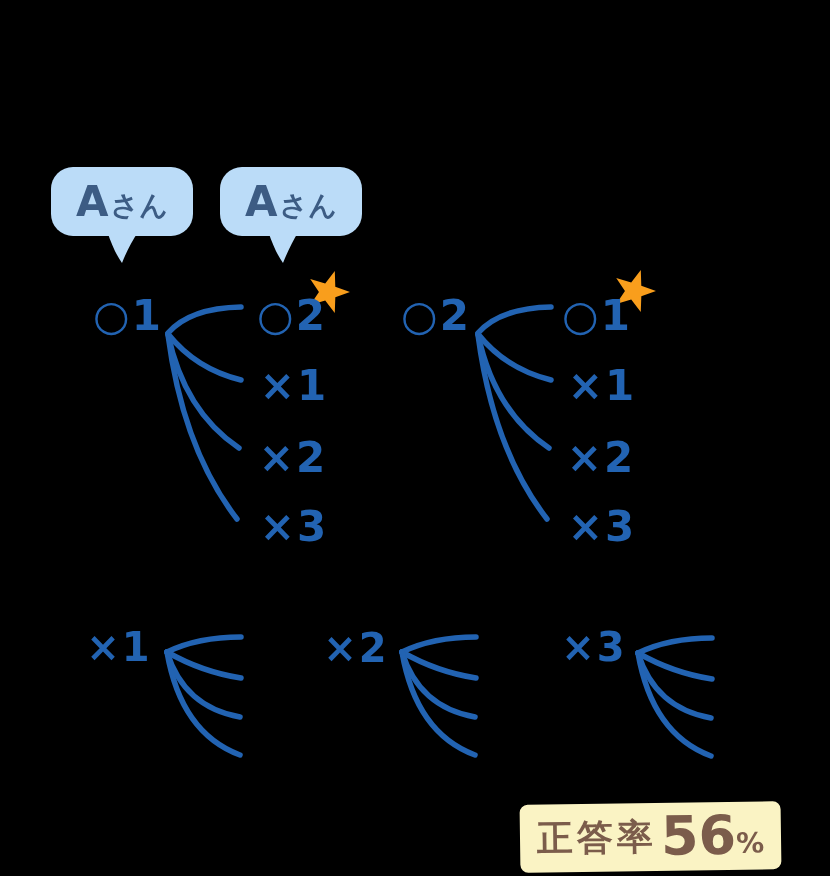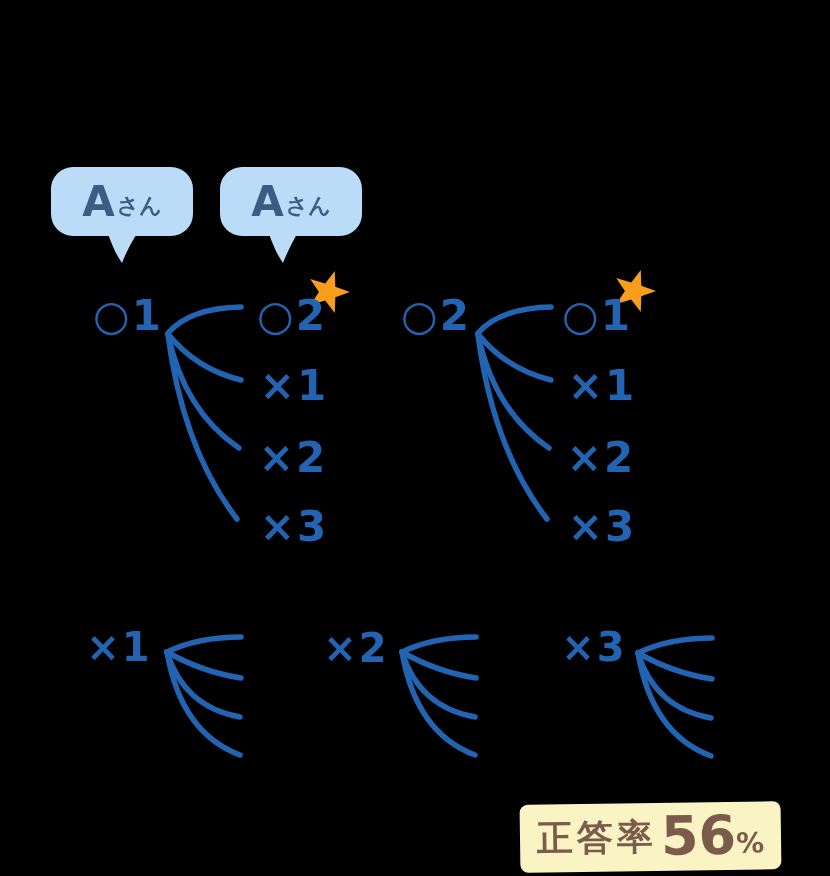--- a/index.html
+++ b/index.html
@@ -12,21 +12,21 @@
   }
   .stage{position:absolute;left:0;top:0;width:830px;height:876px;}
   svg.lines{position:absolute;left:0;top:0;}
   .bubble{
     position:absolute;width:142px;height:69px;
     background:#BBDCF8;border-radius:22px;
     display:flex;align-items:center;justify-content:center;
     color:#3C5C84;font-weight:bold;
   }
   .bubble .letter{font-size:42px;line-height:1;}
-  .bubble .suffix{font-size:22px;line-height:1;margin-top:8px;margin-left:2px;}
+  .bubble .suffix{font-size:28px;line-height:1;margin-top:8px;margin-left:2px;}
   .node{
     position:absolute;color:#2263B2;font-weight:bold;
     font-size:42px;text-align:center;
     width:90px;height:50px;line-height:50px;
     letter-spacing:2px;white-space:nowrap;
   }
   .node.fanroot{font-size:40px;}
   .note{
     position:absolute;left:520px;top:803px;width:261px;height:68px;
     background:#FAF3C4;border-radius:8px;

